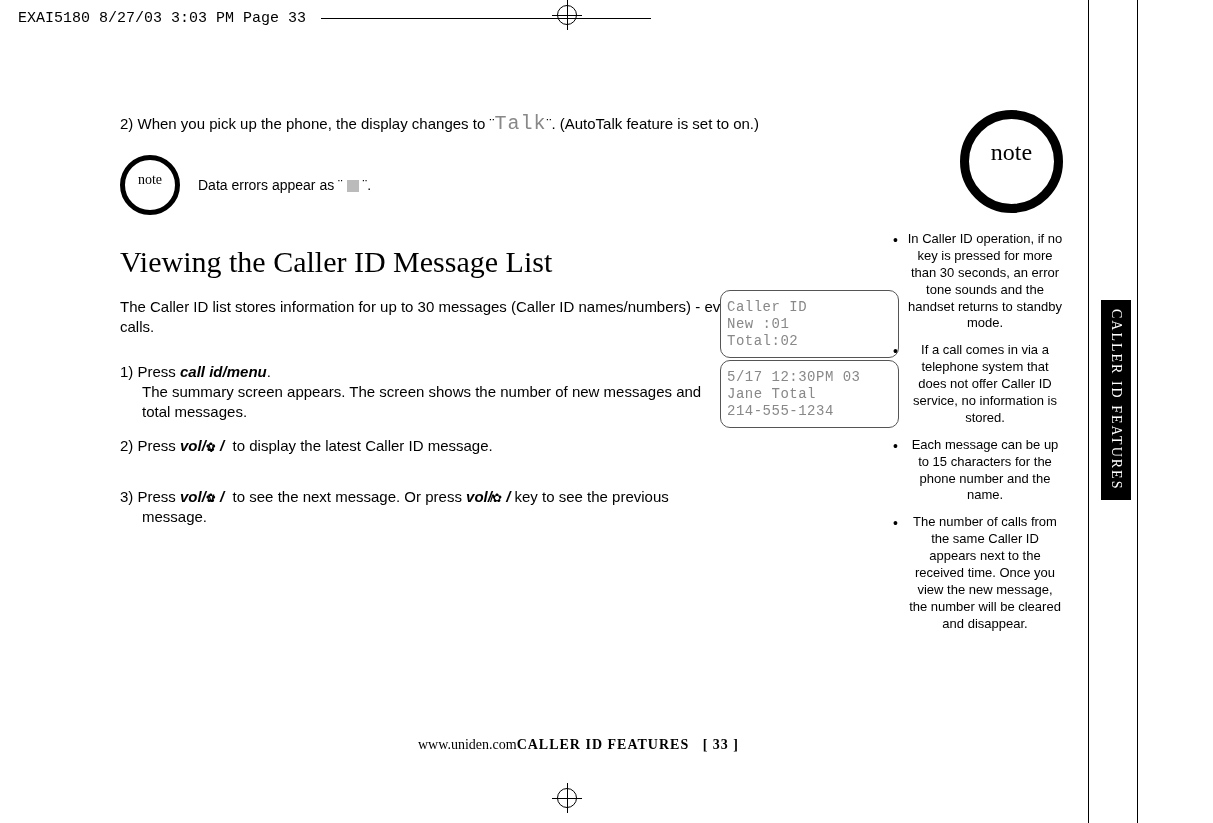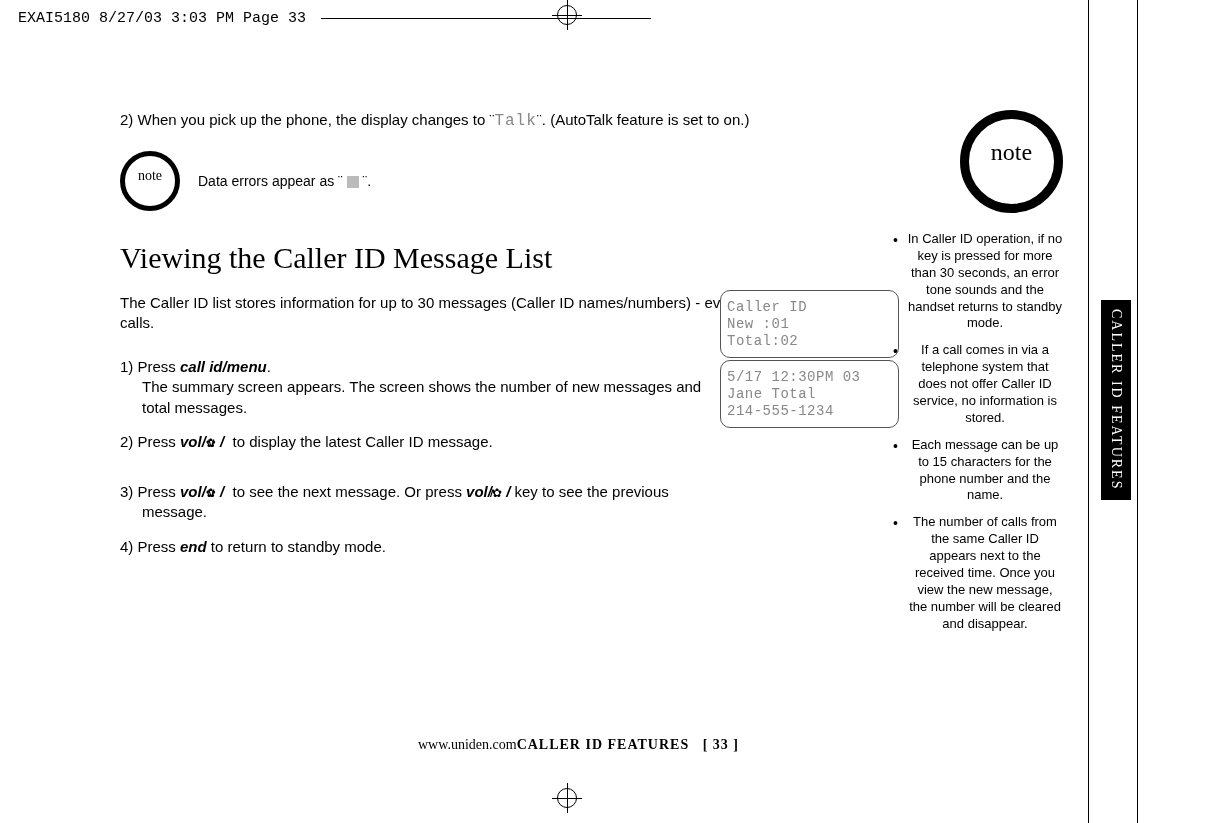--- a/index.html
+++ b/index.html
@@ -117,21 +117,21 @@
     font-size: 30px;
     margin: 8px 0 18px;
   }
   .intro {
     font-family: Verdana, Geneva, sans-serif;
     font-size: 15px;
     margin-bottom: 24px;
     line-height: 1.35;
   }
   .keyword { font-weight: bold; font-style: italic; }
-  .mono-talk { font-family: "Courier New", monospace; color: #888; font-size: 16px; letter-spacing: 1px; text-align: center;}
+  .mono-talk { font-family: "Courier New", monospace; color: #888; font-size: 20px; letter-spacing: 1px; text-align: center;}
   .arrow-up, .arrow-down {
     display: inline-block;
     font-size: 13px;
     vertical-align: middle;
   }
   .lcd {
     position: absolute;
     left: 720px;
     width: 165px;
     border: 1px solid #555;
@@ -258,23 +258,20 @@
     </div>
 
     <div class="step step-indent main-steps-right" style="margin-bottom:30px;">
       <span>2) Press </span><span class="keyword">vol/</span><span class="bell">✿</span><span class="keyword"> / </span><span class="arrow-down">∨</span><span> to display the latest Caller ID message.</span>
     </div>
 
     <div class="step step-indent main-steps-right">
       <span>3) Press </span><span class="keyword">vol/</span><span class="bell">✿</span><span class="keyword"> / </span><span class="arrow-down">∨</span><span> to see the next message. Or press </span><span class="keyword">vol/</span><span class="bell">✿</span><span class="keyword"> /</span><span class="arrow-up">∧</span><span> key to see the previous message.</span>
     </div>
 
-    <div class="step step-indent main-steps-right">
-      <span>4) Press </span><span class="keyword">end</span><span> to return to standby mode.</span>
-    </div>
 
   </div>
 </div>
 
 <div class="lcd lcd1">
   <div> Caller ID</div>
   <div> New  :01</div>
   <div> Total:02</div>
 </div>
 <div class="lcd lcd2">

